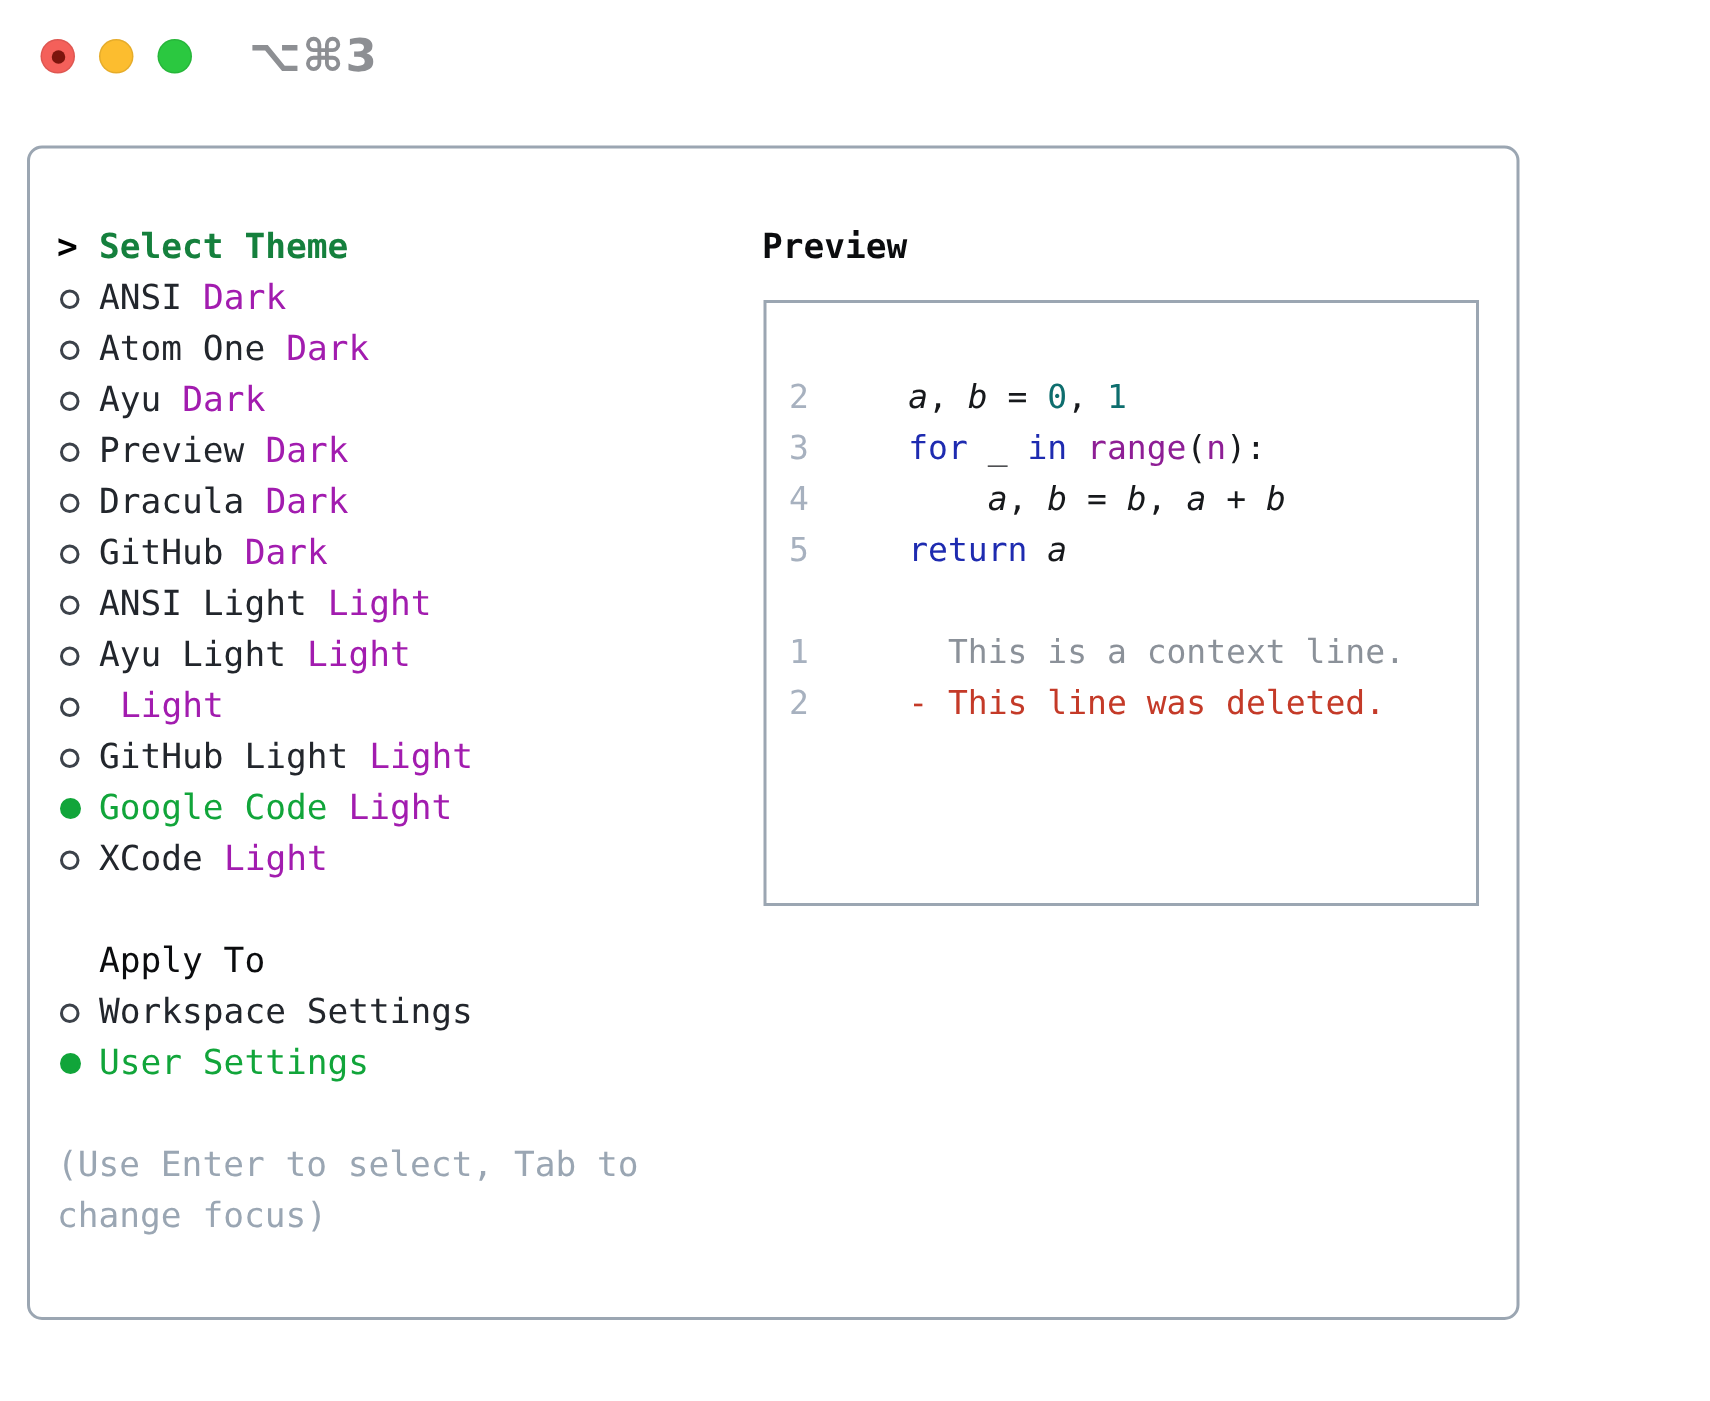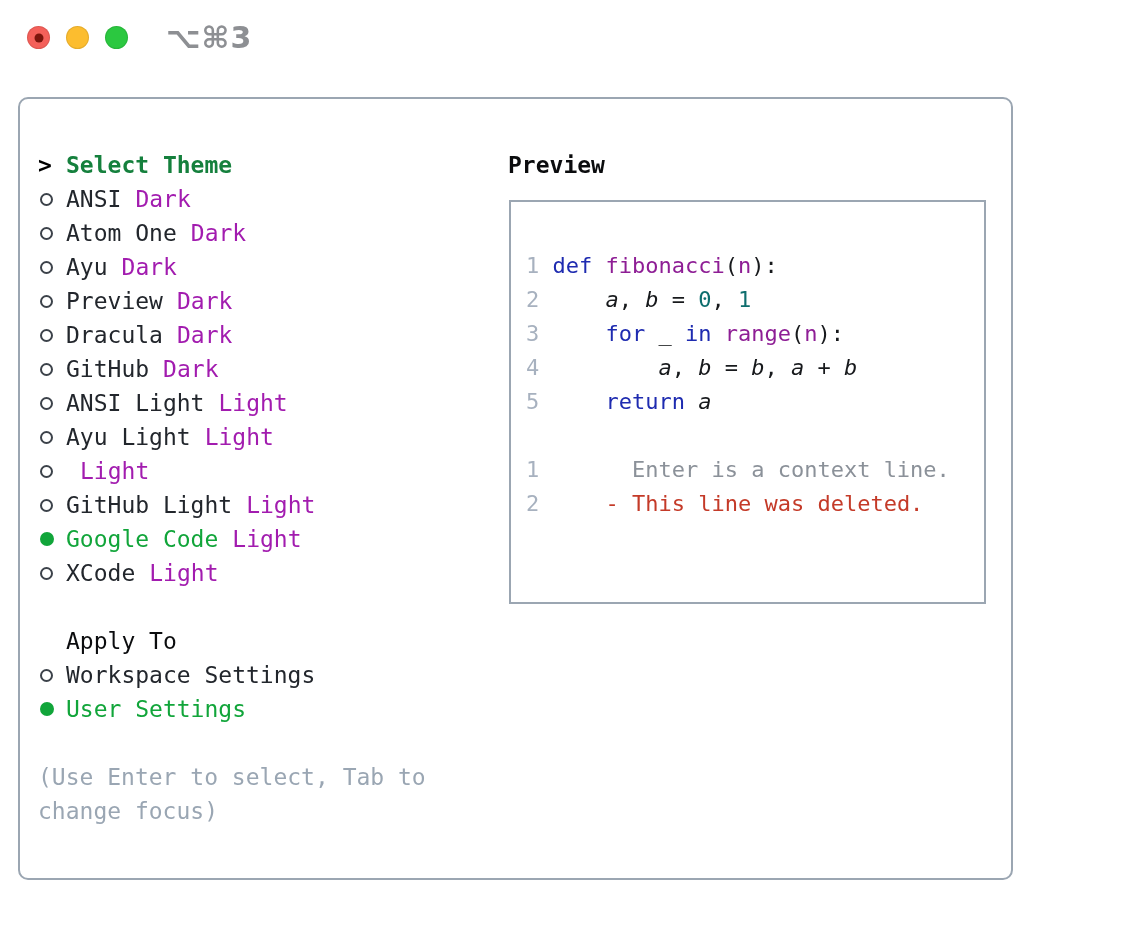--- a/index.html
+++ b/index.html
@@ -187,27 +187,26 @@
 
       <div class="spacer"></div>
 
       <div class="help">(Use Enter to select, Tab to change focus)</div>
     </div>
 
     <div class="preview-title">Preview</div>
 
     <div class="preview-box">
       <div id="code-lines">
-          <div class="pline"><span class="ln">1 </span><span class="kw">def</span><span class="pln"> </span><span class="fn">fibonacci</span><span class="pln">(</span><span class="fn">n</span><span class="pln">):</span></div>
           <div class="pline"><span class="ln">2 </span><span class="pln">    </span><span class="var">a</span><span class="pln">, </span><span class="var">b</span><span class="pln"> = </span><span class="num">0</span><span class="pln">, </span><span class="num">1</span></div>
           <div class="pline"><span class="ln">3 </span><span class="pln">    </span><span class="kw">for</span><span class="pln"> </span><span class="var">_</span><span class="pln"> </span><span class="kw">in</span><span class="pln"> </span><span class="fn">range</span><span class="pln">(</span><span class="fn">n</span><span class="pln">):</span></div>
           <div class="pline"><span class="ln">4 </span><span class="pln">        </span><span class="var">a</span><span class="pln">, </span><span class="var">b</span><span class="pln"> = </span><span class="var">b</span><span class="pln">, </span><span class="var">a</span><span class="pln"> + </span><span class="var">b</span></div>
           <div class="pline"><span class="ln">5 </span><span class="pln">    </span><span class="kw">return</span><span class="pln"> </span><span class="var">a</span></div>
         </div>
       <div class="pline"></div>
       <div id="diff-lines">
-          <div class="pline"><span class="ln">1</span><span class="pln">       </span><span class="ctx">Enter is a context line.</span></div>
+          <div class="pline"><span class="ln">1</span><span class="pln">       </span><span class="ctx">This is a context line.</span></div>
           <div class="pline"><span class="ln">2</span><span class="pln">     </span><span class="del">- This line was deleted.</span></div>
         </div>
     </div>
 
   </div>
 </div>
 
 </body></html>

